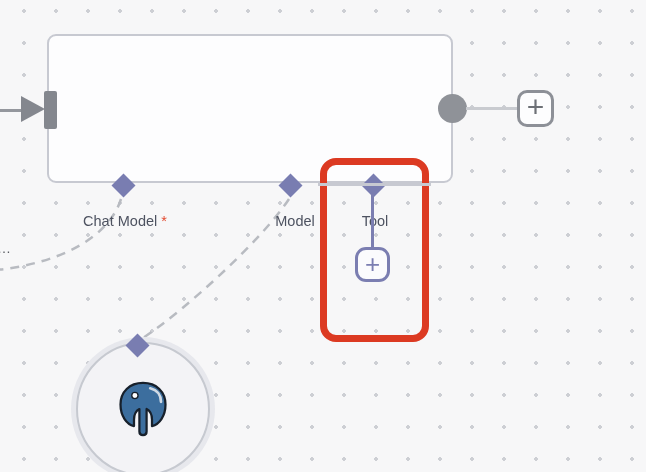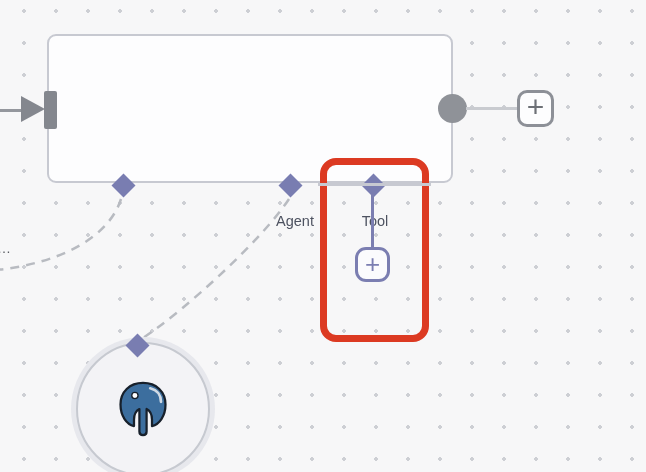--- a/index.html
+++ b/index.html
@@ -111,21 +111,24 @@
   <div class="abs in-bar"></div>
 
   <div class="abs out-circle"></div>
   <div class="abs out-line"></div>
   <div class="abs plus-btn out-plus">+</div>
 
   <div class="abs diamond" style="left:115px;top:177px;"></div>
   <div class="abs diamond" style="left:282px;top:177px;"></div>
   <div class="abs diamond" style="left:365px;top:177px;"></div>
 
-  <div class="abs port-label" style="left:295px;top:213px;">Agent</div>
+  <div class="abs port-label" style="left:125px;top:213px;">
+    <span>Chat Model</span> <span class="req">*</span>
+  </div>
+  <div class="abs port-label" style="left:295px;top:213px;">Model</div>
   <div class="abs port-label" style="left:375px;top:213px;">Tool</div>
 
   <div class="abs red-rect"></div>
   <div class="abs node-edge-overlay"></div>
 
   <div class="abs tool-line"></div>
   <div class="abs plus-btn tool-plus">+</div>
 
   <div class="abs pg-circle">
     <svg width="54" height="60" viewBox="0 0 60 64">

